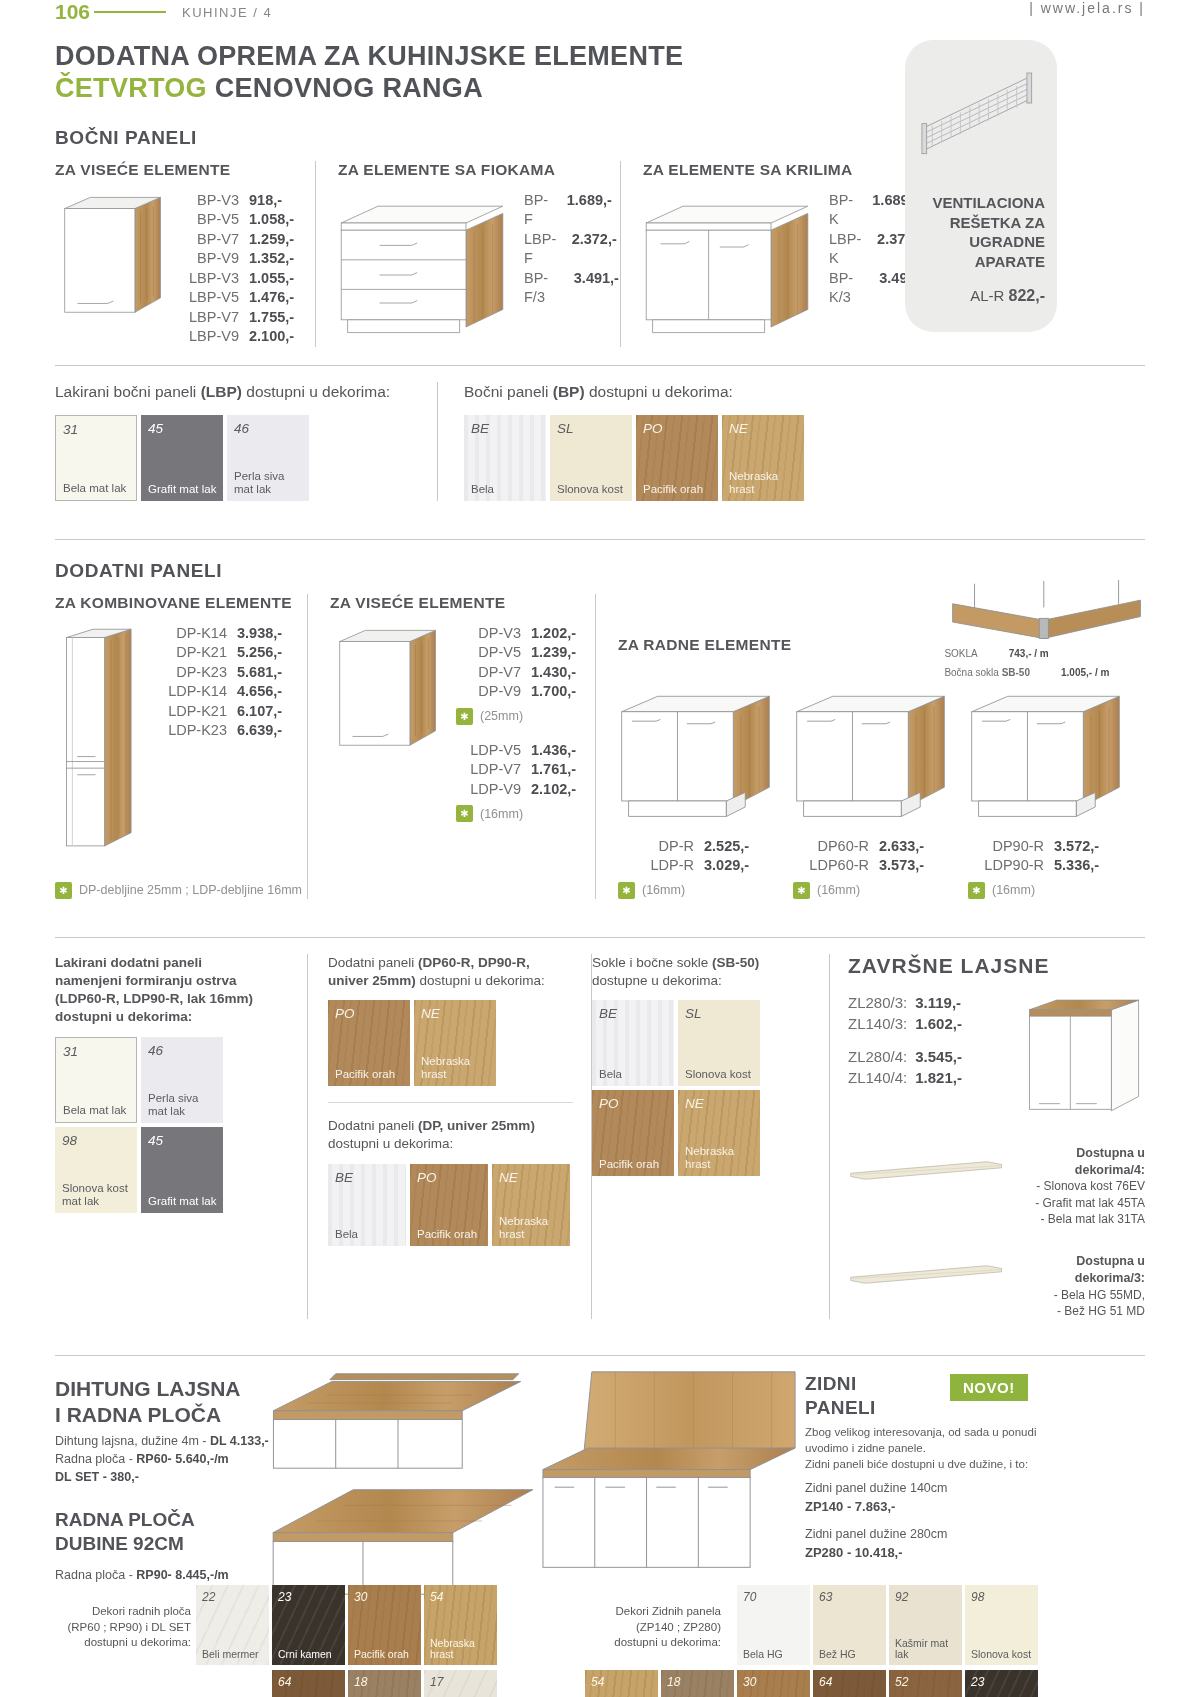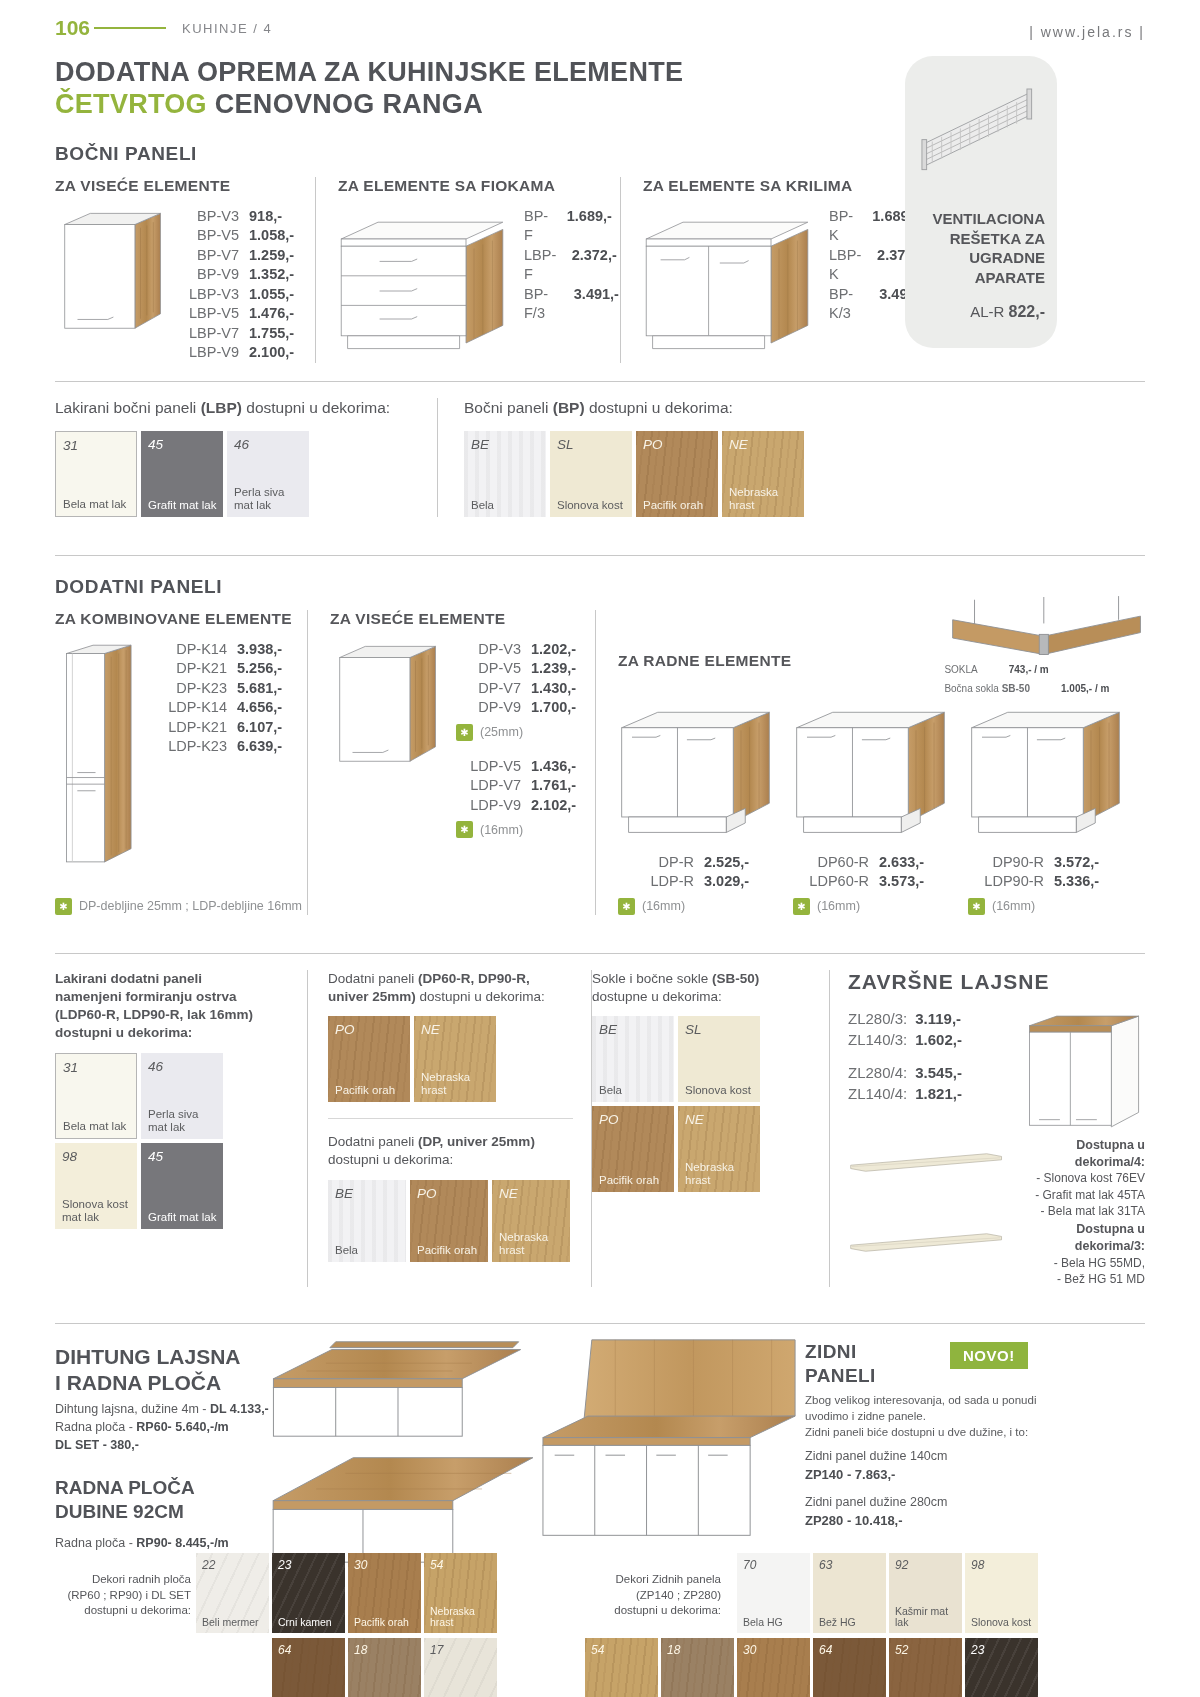--- a/index.html
+++ b/index.html
@@ -1,20 +1,20 @@
 <!DOCTYPE html>
 <html><head>
 <meta charset="utf-8">
 <style>
   * { margin:0; padding:0; box-sizing:border-box; }
   body { background:#fff; font-family:"Liberation Sans","DejaVu Sans",sans-serif; color:#515358; }
   .page { width:1200px; height:1697px; overflow:hidden; background:#fff; padding:0 55px; position:relative; }
 
   
-  .hdr { display:flex; justify-content:space-between; align-items:flex-end; padding-top:16px; }
+  .hdr { display:flex; justify-content:space-between; align-items:flex-start; }
   .hdr-left { display:flex; align-items:center; }
   .pagenum { color:#94b43d; font-size:21px; font-weight:bold; }
   .hdr-line { width:72px; height:2px; background:#94b43d; margin:0 16px 0 4px; }
   .hdr-sec { font-size:13px; letter-spacing:1.5px; color:#85868a; }
   .hdr-site { font-size:14px; letter-spacing:2px; color:#77787b; }
 
   
   .top-wrap { position:relative; }
   .title { margin-top:16px; font-size:27px; font-weight:bold; letter-spacing:.3px; line-height:1.2; color:#515358; }
   .accent { color:#94b43d; }
@@ -88,21 +88,21 @@
   .b3-3 { width:238px; }
   .b3-4 { flex:1; padding-left:18px; }
   .b3 .bhead { font-size:13.5px; margin-bottom:10px; }
   .hr-light { border-top:1px solid #d7d7d7; margin:16px 18px 14px 0; }
   .zl-head { font-size:21px; letter-spacing:1px; font-weight:bold; margin-bottom:14px; color:#515358; }
   .zl-wrap { display:flex; justify-content:space-between; }
   .zl-row { display:flex; font-size:15px; line-height:21px; }
   .zl-row .code { color:#6d6f72; margin-right:8px; }
   .zl-row .price { font-weight:bold; color:#4c4e52; }
   .zl-g2 { margin-top:12px; }
-  .dk-row { display:flex; justify-content:space-between; align-items:flex-start; margin-top:2px; }
+  .dk-row { display:flex; justify-content:space-between; align-items:flex-start; margin-top:26px; }
   .dk-list { text-align:right; font-size:12px; line-height:1.35; color:#55565a; }
   .dk-list .dkt { font-weight:bold; font-size:12.5px; }
 
   
   .bottom { position:relative; height:430px; border-top:1px solid #c8c8c8; margin-top:16px; }
   .abs { position:absolute; }
   .big-head { font-size:21px; font-weight:bold; line-height:1.25; color:#515358; }
   .dl-lines { font-size:12.5px; line-height:1.45; color:#5a5b5e; }
   .dl-lines b { color:#4c4e52; }
   .dek-txt { font-size:11.5px; line-height:1.35; text-align:right; color:#55565a; }

